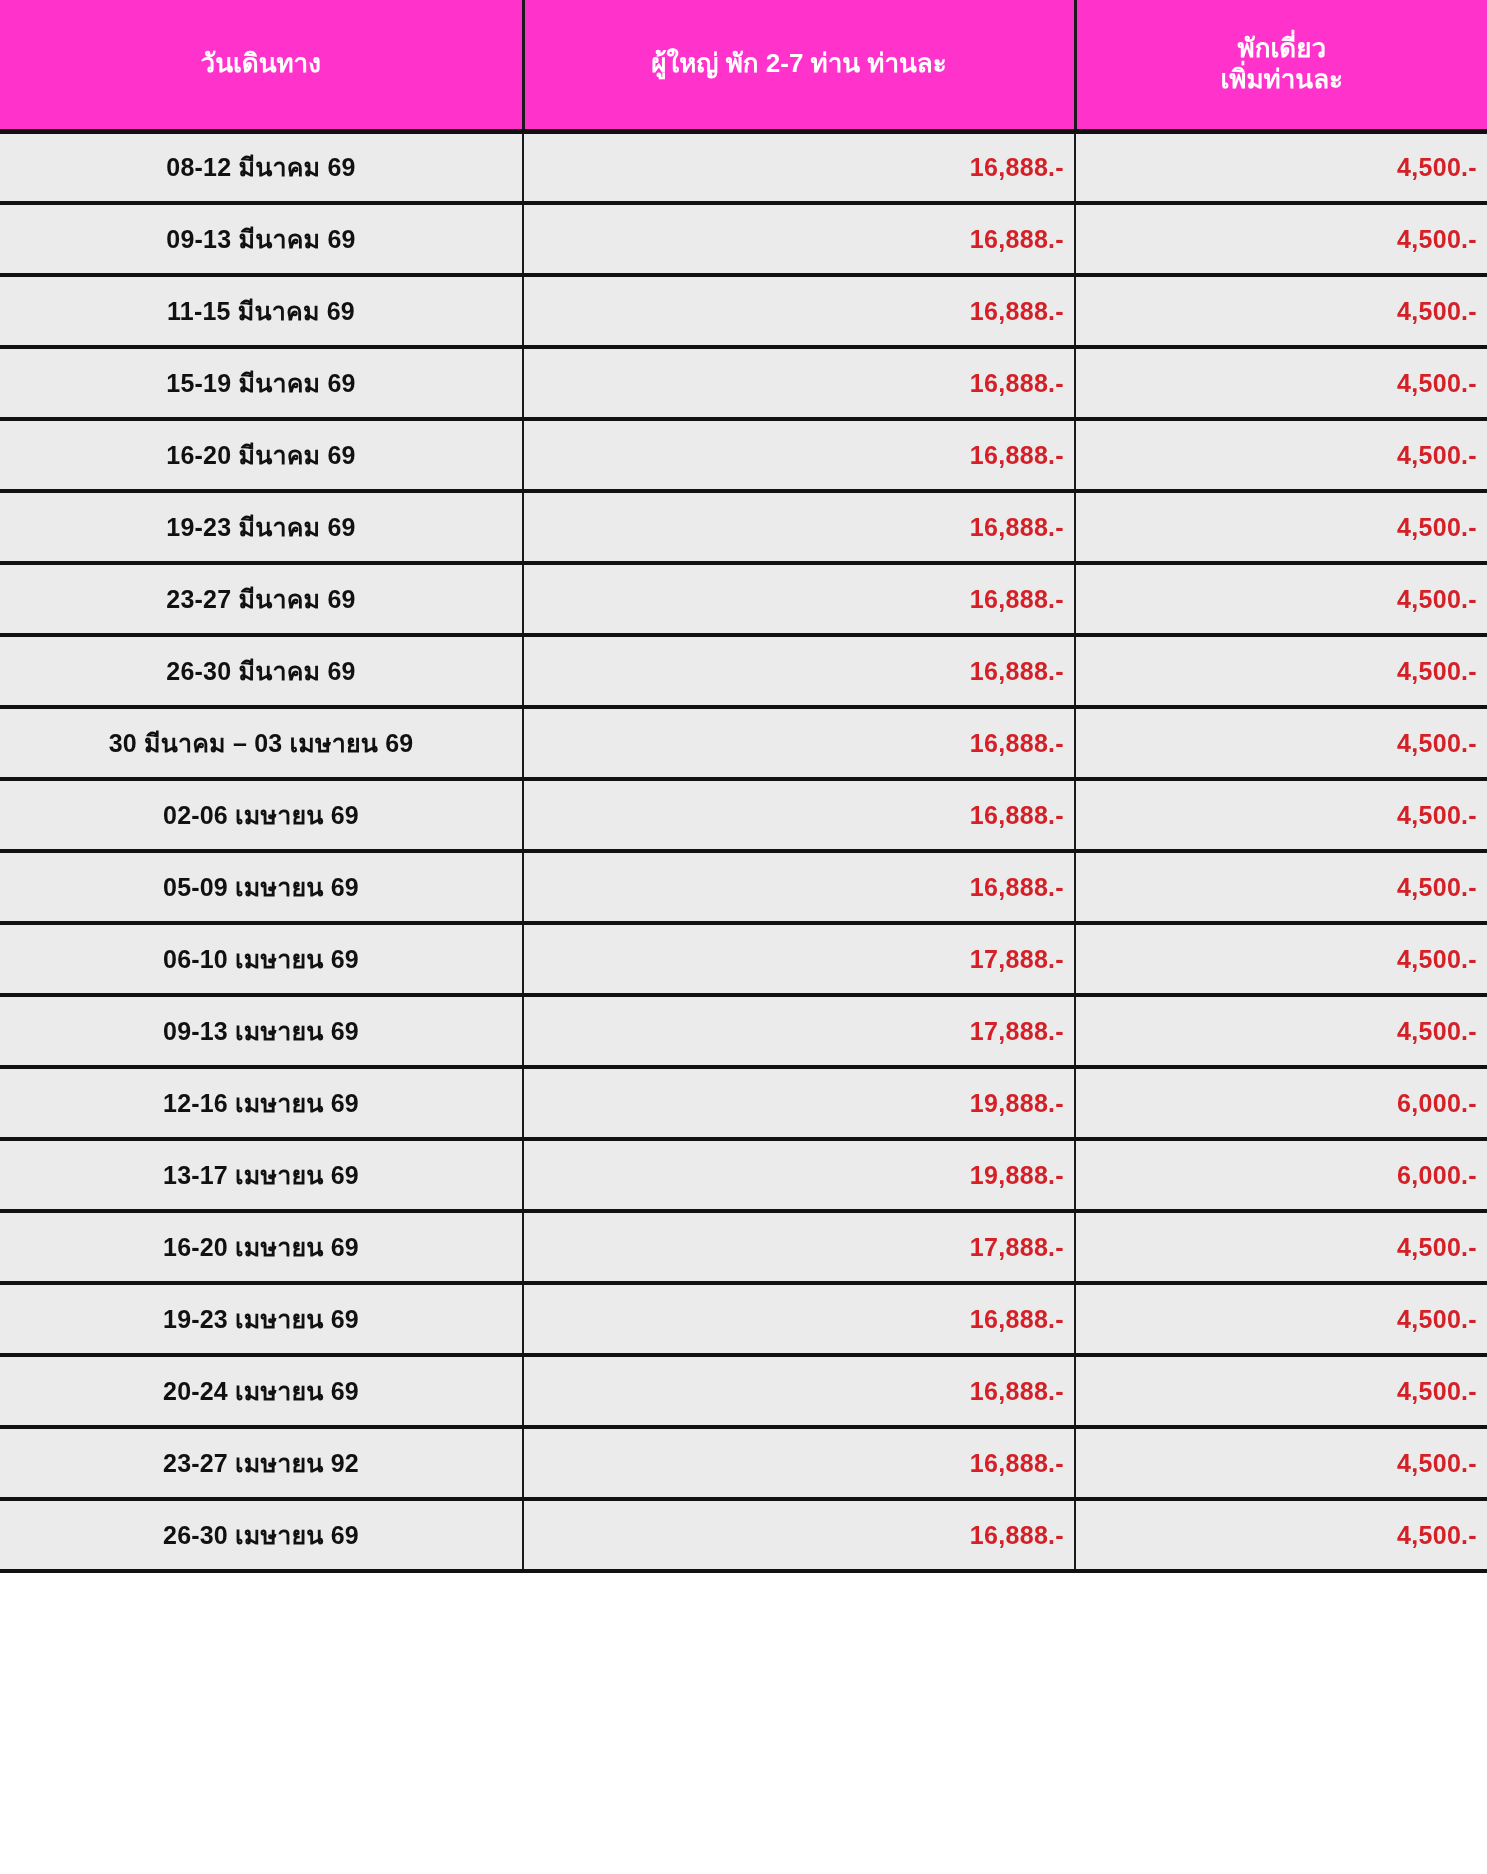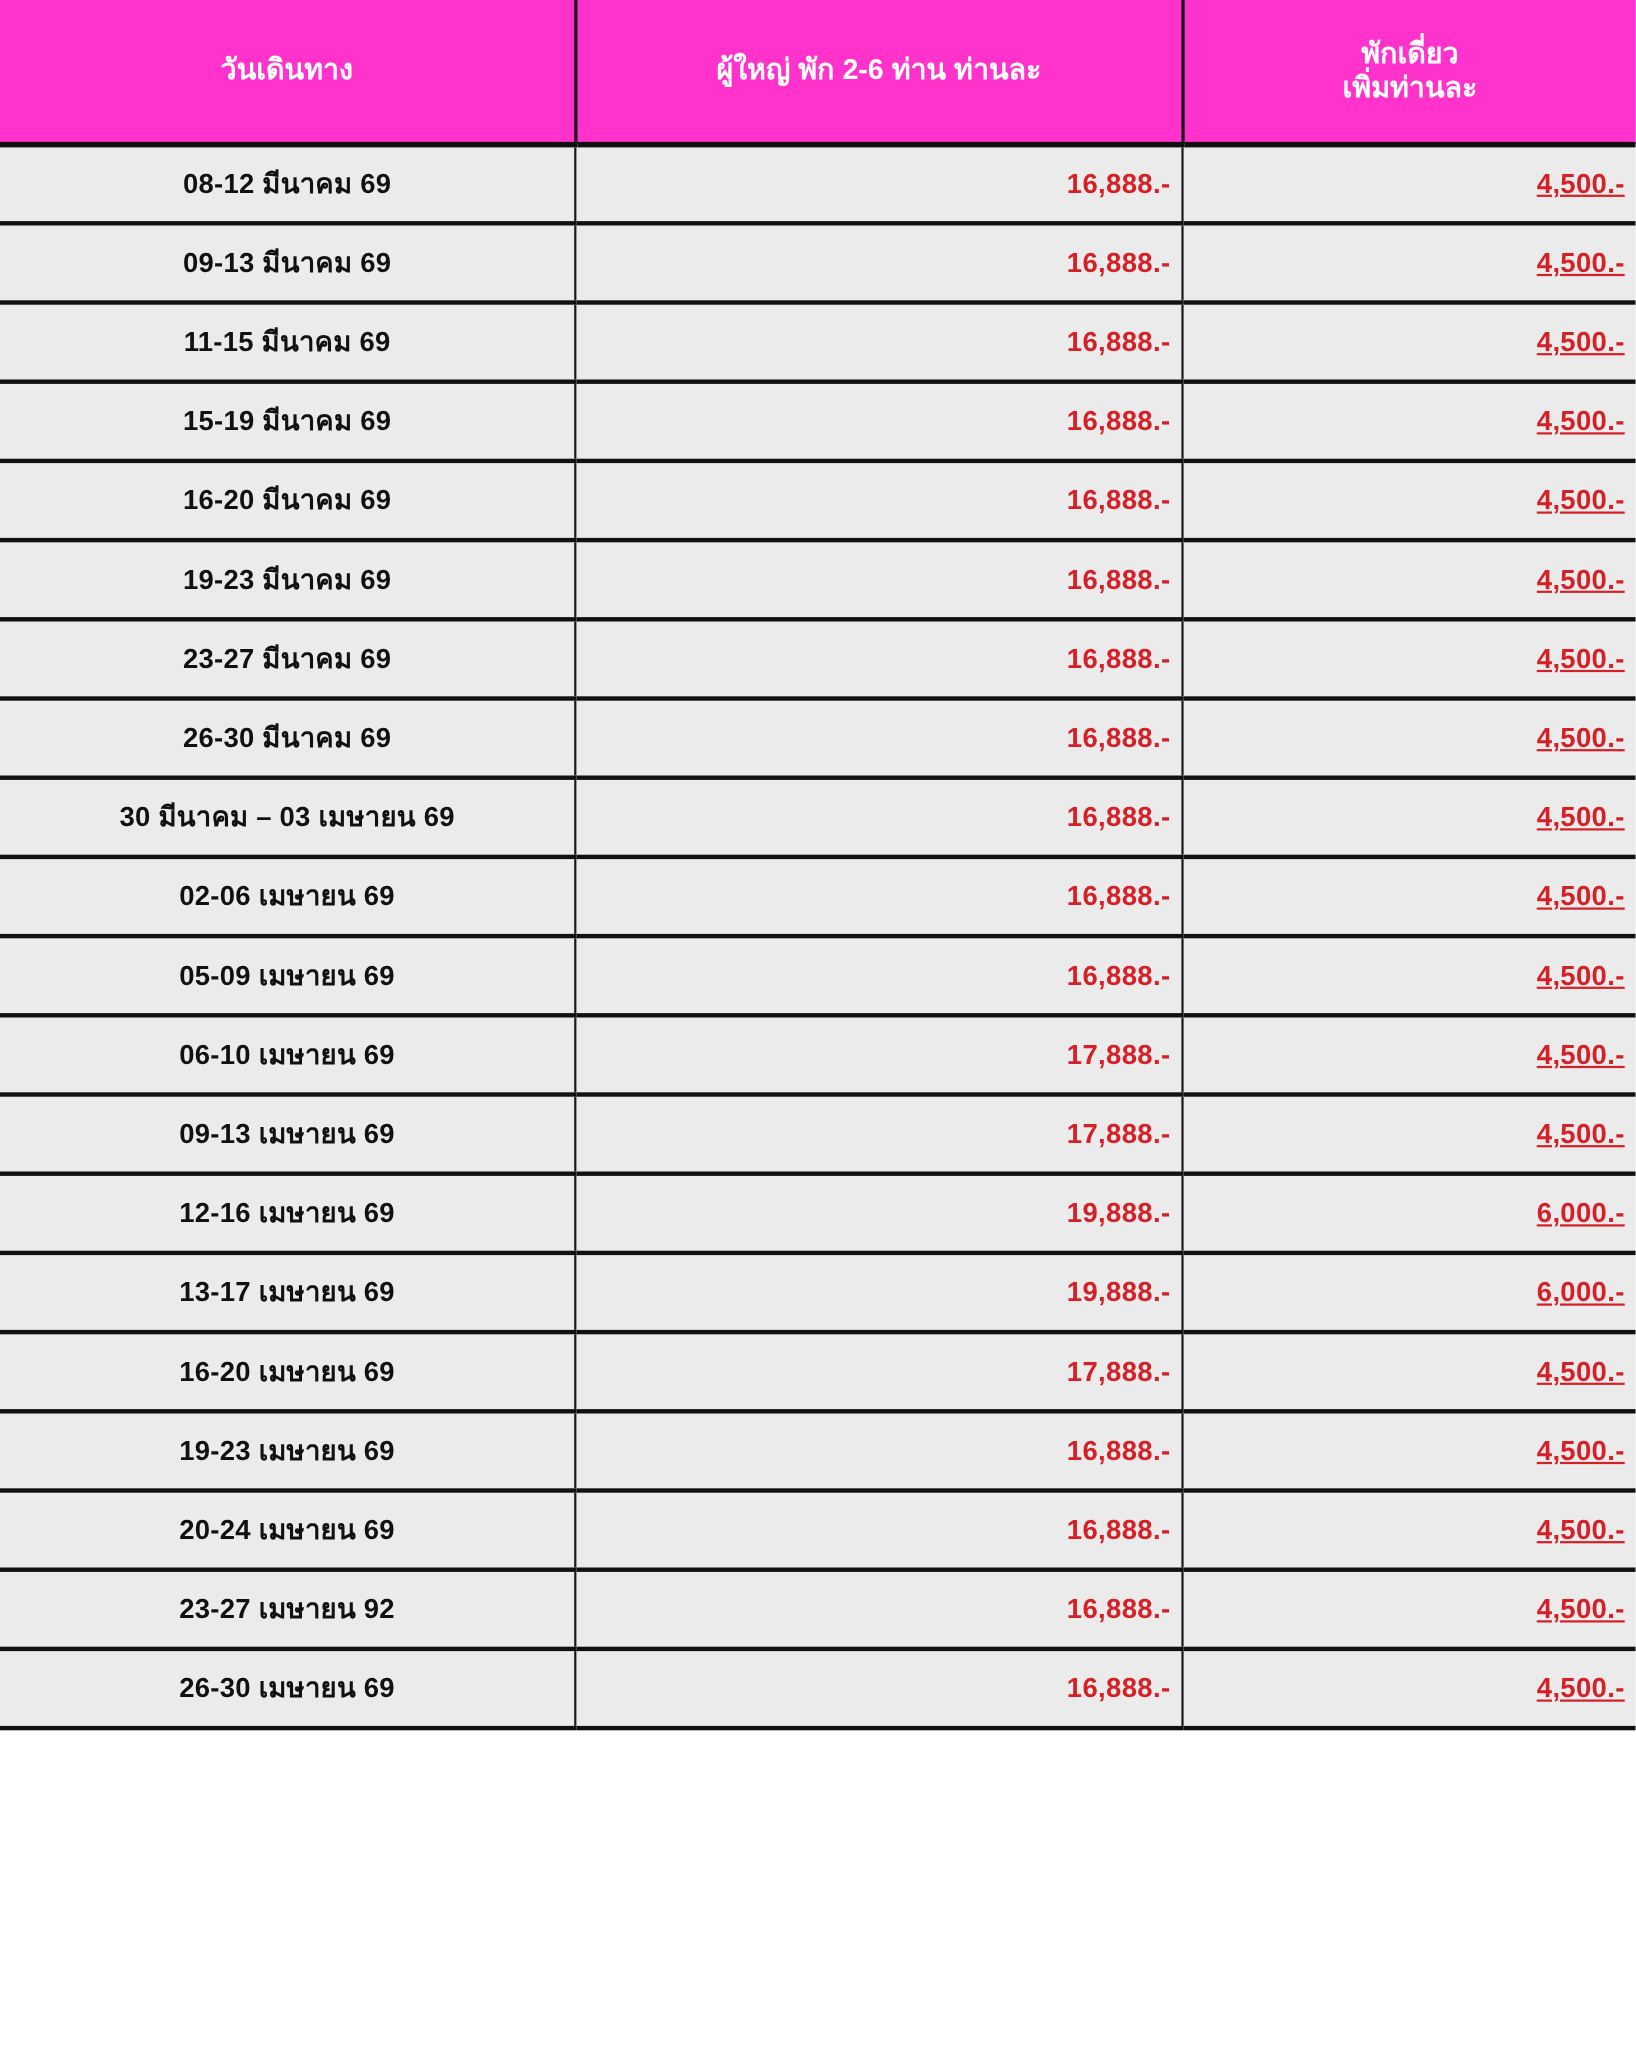--- a/index.html
+++ b/index.html
@@ -62,21 +62,21 @@
     padding: 2px 10px;
     text-align: center;
     vertical-align: middle;
     border-right: 2px solid #1a1a1a;
     border-bottom: 4px solid #111111;
     box-sizing: border-box;
     font-size: 25px;
     font-weight: bold;
     line-height: 1.2;
   }
-  tbody td.last-col { border-right: none; text-decoration: underline; }
+  tbody td.last-col { border-right: none; }
 
   td.cell-date {
     color: #111111;
     letter-spacing: 0.2px;
     margin-left: 32px;
   }
   td.cell-price {
     color: #d42026;
     letter-spacing: 0.3px;
     text-align: right;
@@ -91,21 +91,21 @@
       <col class="c-date">
       <col class="c-adult">
       <col class="c-single">
     </colgroup>
     <thead>
       <tr class="header-row">
         <th>
           <span class="hdr-line">วันเดินทาง</span>
         </th>
         <th>
-          <span class="hdr-line">ผู้ใหญ่ พัก 2-6 ท่าน ท่านละ</span>
+          <span class="hdr-line">ผู้ใหญ่ พัก 2-7 ท่าน ท่านละ</span>
         </th>
         <th class="last-col">
           <span class="hdr-line">พักเดี่ยว</span>
           <span class="hdr-line">เพิ่มท่านละ</span>
         </th>
       </tr>
     </thead>
     <tbody id="table-body">
         <tr class="data-row">
           <td class="cell-date">08-12 มีนาคม 69</td>

